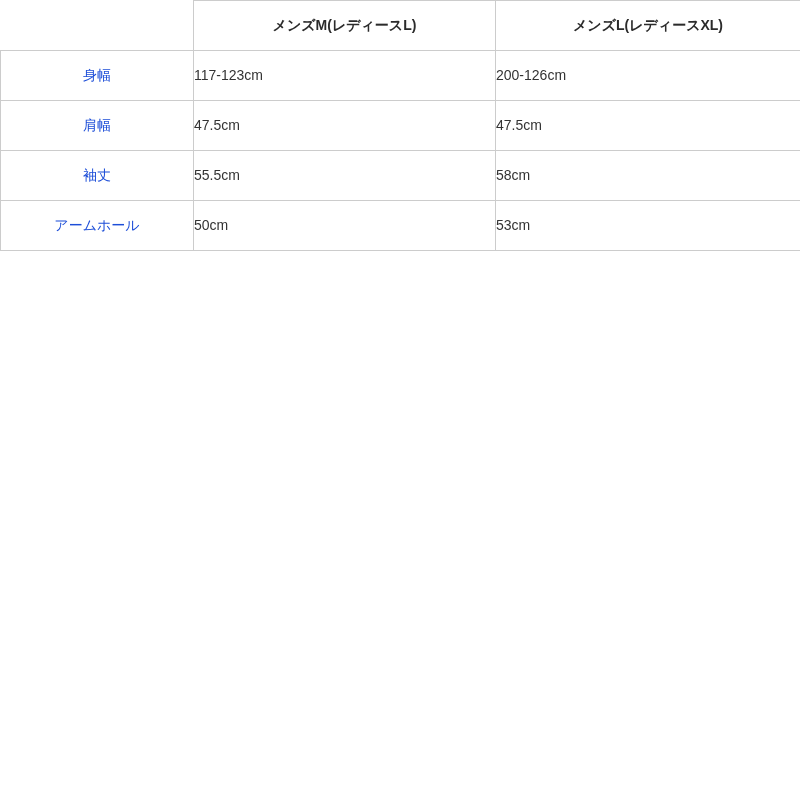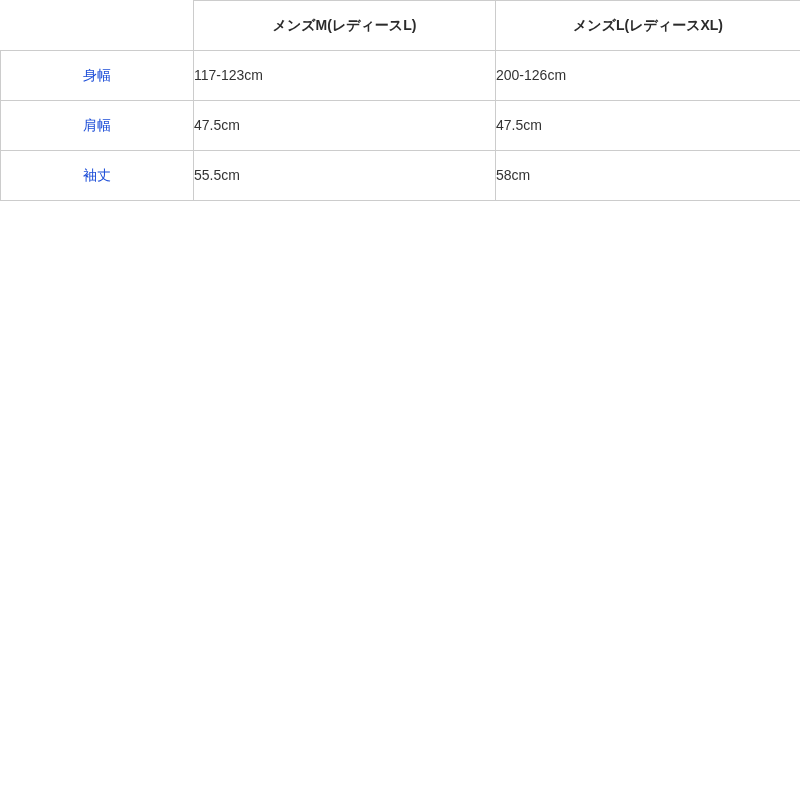--- a/index.html
+++ b/index.html
@@ -96,16 +96,21 @@
       <tr>
         <th class="row-label">肩幅</th>
         <td>47.5cm</td>
         <td>47.5cm</td>
       </tr>
       <tr>
         <th class="row-label">袖丈</th>
         <td>55.5cm</td>
         <td>58cm</td>
       </tr>
+      <tr>
+        <th class="row-label">アームホール</th>
+        <td>50cm</td>
+        <td>53cm</td>
+      </tr>
     </tbody>
   </table>
   <div class="spacer"></div>
 </div>
 
 </body></html>

